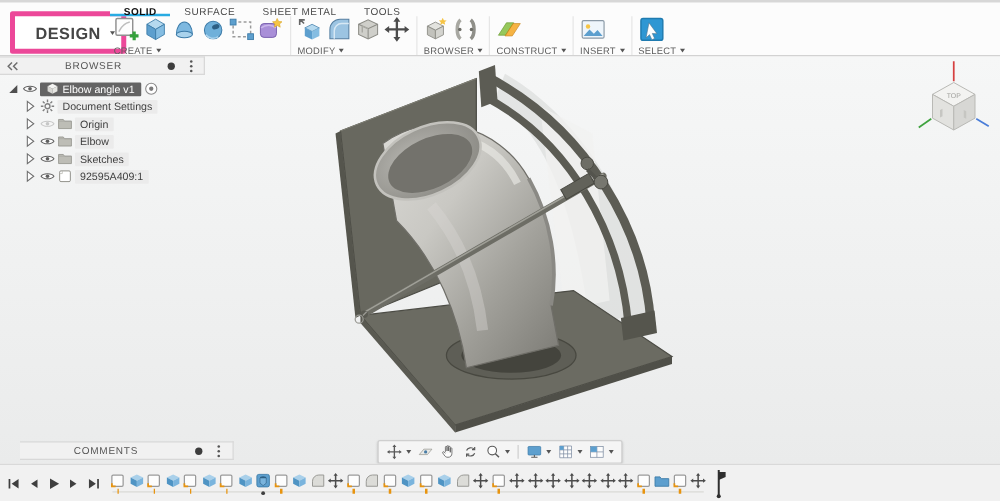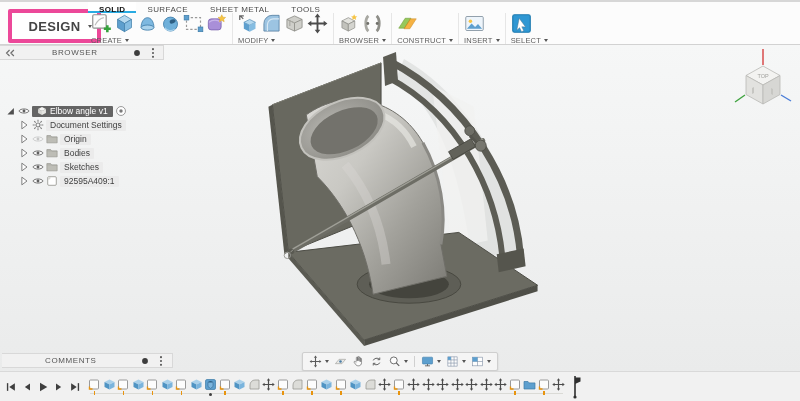--- a/index.html
+++ b/index.html
@@ -31,29 +31,29 @@
   .viewcube{position:absolute;top:1px;right:5px;width:64px;height:72px;z-index:4;}
 
   
   .browser{position:absolute;top:0;left:0;width:164px;z-index:5;}
   .bheader{height:13px;background:#f1f1f1;border:1px solid #d8d8d8;border-left:none;display:flex;
       align-items:center;padding:0 4px;gap:4px;}
   .bheader .ttl{font-size:8px;color:#555;letter-spacing:.6px;flex:1;margin-left:32px;}
   .ticon{width:12px;height:12px;display:inline-flex;flex:none;}
   .ticon svg{width:100%;height:100%;}
   .ticon.dim{opacity:.3;}
-  .btree{padding:4px 0 0 4px;margin-top:40px;}
+  .btree{padding:4px 0 0 4px;}
   .brow{display:flex;align-items:center;height:14px;gap:2px;}
   .brow .ind{width:12px;flex:none;}
   .pill{font-size:8.5px;color:#3f3f3f;background:#ebebeb;padding:0 4px;line-height:11px;border-radius:1px;white-space:nowrap;}
   .brow.root .pill{background:#646464;color:#fff;display:inline-flex;align-items:center;gap:3px;padding:0 5px;}
   .brow.root .pill .ticon{width:10px;height:10px;}
 
   
-  .comments{position:absolute;left:2px;bottom:4px;width:160px;height:13px;background:#f1f1f1;
+  .comments{position:absolute;left:16px;bottom:4px;width:160px;height:13px;background:#f1f1f1;
       border:1px solid #d8d8d8;border-left:none;display:flex;align-items:center;padding:0 5px;gap:4px;z-index:5;}
   .comments .ttl{font-size:8px;color:#555;letter-spacing:.6px;flex:1;padding-left:38px;}
 
   
   .navbar{position:absolute;bottom:1px;left:50%;transform:translateX(-50%);height:17px;background:#f5f5f5;
       border:1px solid #cfcfcf;border-radius:2px;display:flex;align-items:center;padding:0 4px;gap:1px;
       box-shadow:0 1px 2px rgba(0,0,0,.13);z-index:5;}
   .nbtn{display:flex;align-items:center;height:15px;padding:0 2px;}
   .nicon{width:13px;height:13px;display:inline-flex;}
   .nicon svg{width:100%;height:100%;}
@@ -409,21 +409,21 @@
                 <path d="M1 6c2-3.2 10-3.2 12 0-2 3.2-10 3.2-12 0z" fill="#fbfbfb" stroke="#5f5f5f"></path>
                 <circle cx="7" cy="6" r="1.7" fill="#5f5f5f"></circle>
               </svg>
             </span>
             <span class="ticon">
               <svg viewBox="0 0 14 14">
                 <path d="M1 3h4.4l1.2 1.6H13v6.9H1z" fill="#bdbdb6" stroke="#8d8d86" stroke-width=".7"></path>
                 <path d="M1 4.6h12" stroke="#a5a59e" stroke-width=".6"></path>
               </svg>
             </span>
-            <span class="pill"><span>Bodies</span></span>
+            <span class="pill"><span>Elbow</span></span>
           </div>
           <div class="brow">
             <span class="ind"></span>
             <span class="ticon">
               <svg viewBox="0 0 14 14">
                 <path d="M4.5 2.5L10.5 7l-6 4.5z" fill="#fdfdfd" stroke="#6e6e6e"></path>
               </svg>
             </span>
             <span class="ticon">
               <svg viewBox="0 0 14 12">

